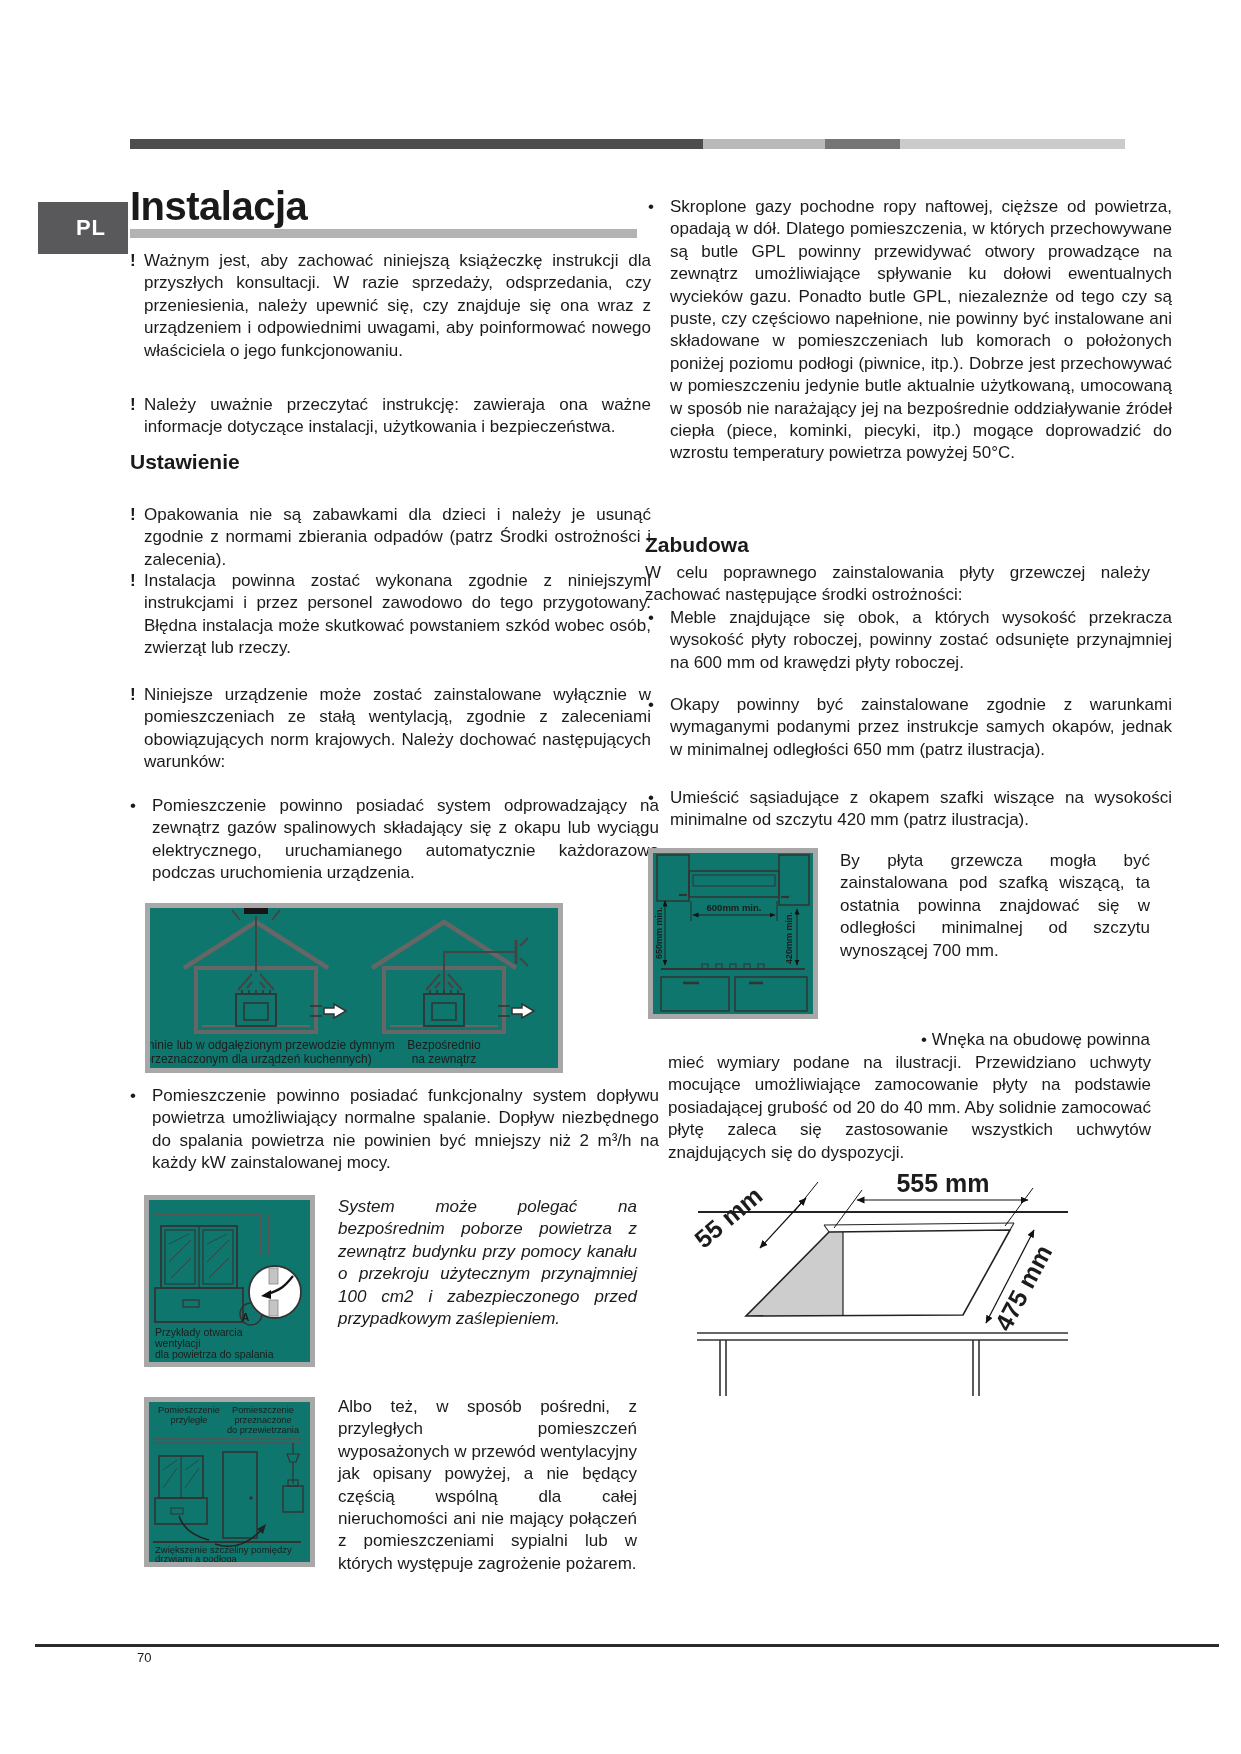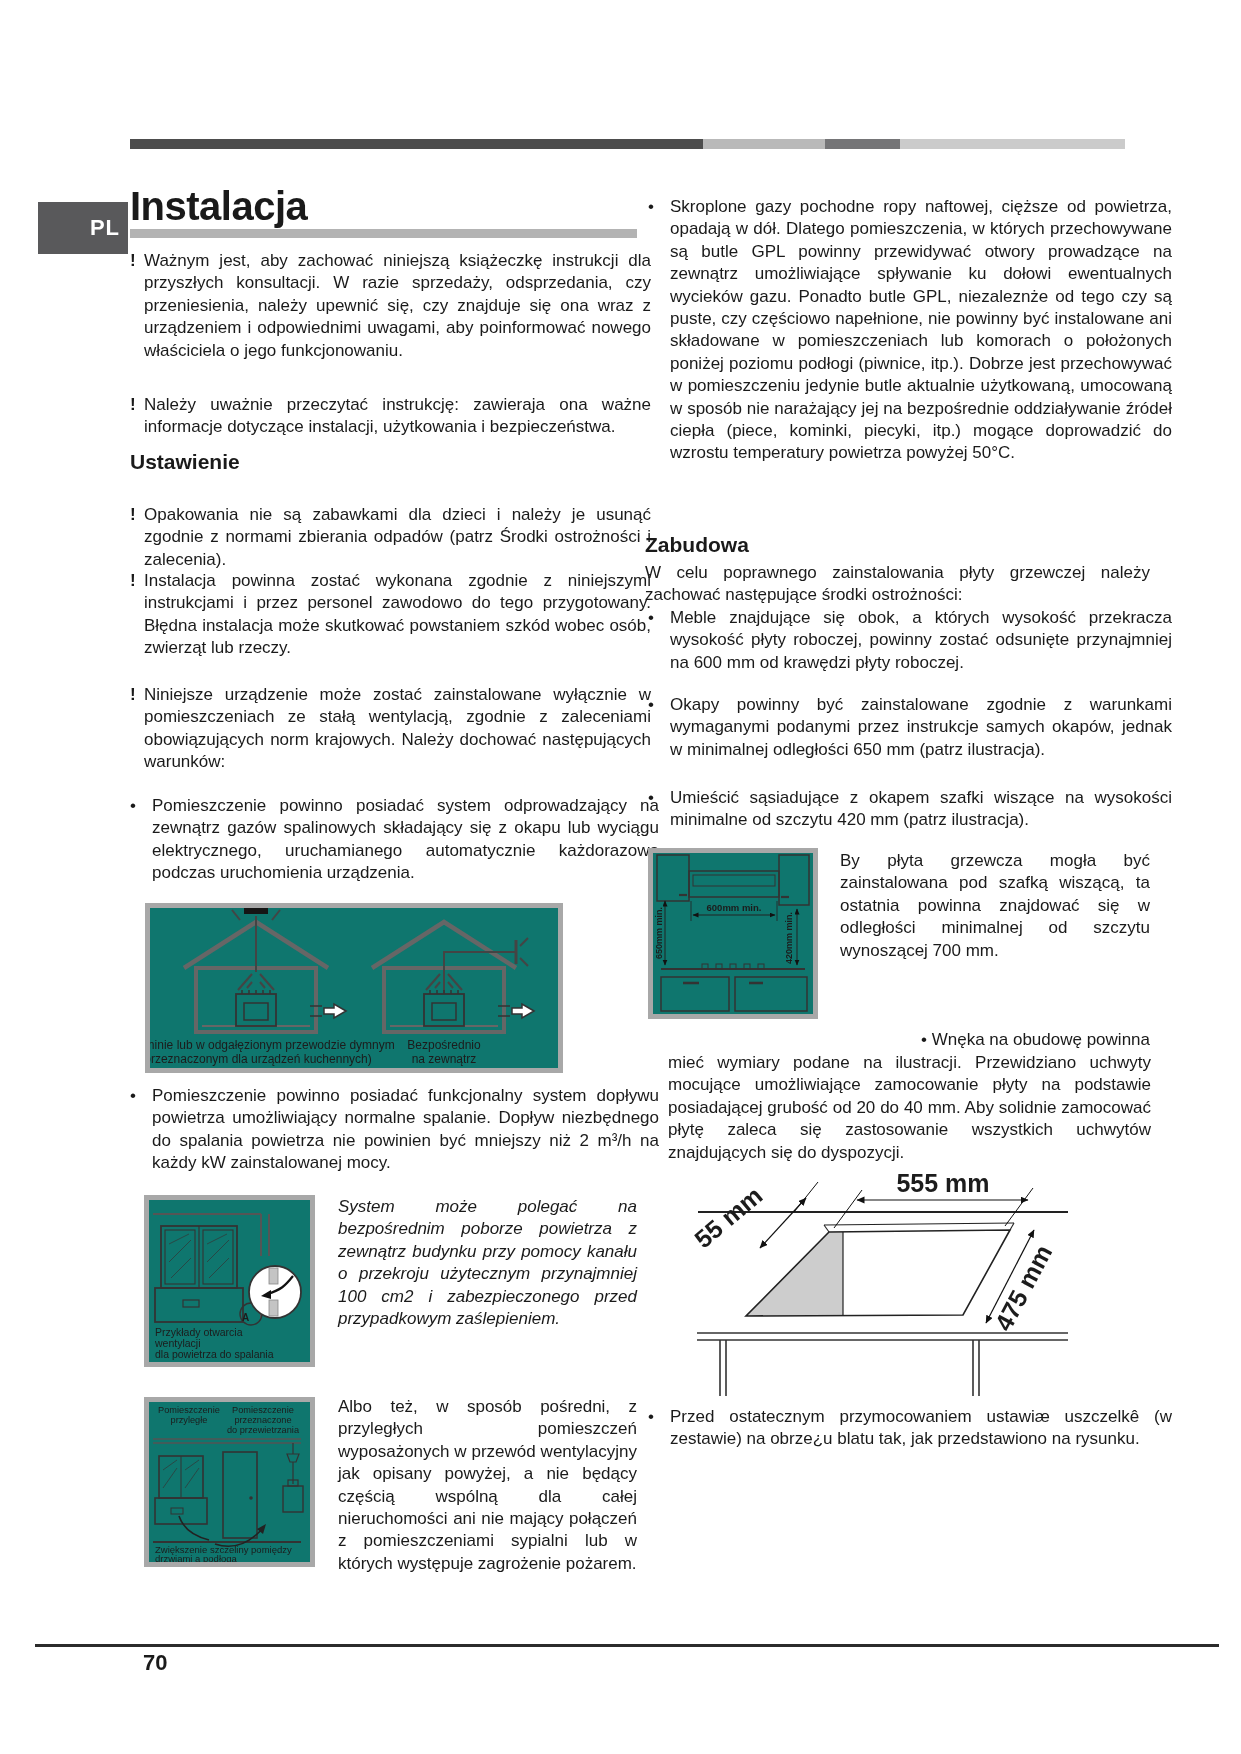--- a/index.html
+++ b/index.html
@@ -6,33 +6,33 @@
   .page{position:relative;width:1241px;height:1754px;background:#fff;overflow:hidden;
         font-family:"Liberation Sans","DejaVu Sans",sans-serif;color:#1a1a1a;}
   .abs{position:absolute;}
   .topbar{display:flex;height:10px;}
   .topbar div{height:10px;}
   .seg1{width:573px;background:#4d4d4d;}
   .seg2{width:122px;background:#b9b9b9;}
   .seg3{width:75px;background:#757577;}
   .seg4{width:225px;background:#cbcbcb;}
   .badge{width:90px;height:52px;background:#59595b;color:#fff;display:flex;
-         align-items:center;justify-content:flex-end;padding-right:8px;box-sizing:border-box;
+         align-items:center;justify-content:flex-end;padding-right:22px;box-sizing:border-box;
          font-size:22px;font-weight:bold;letter-spacing:1px;text-align:center;}
   .title{font-size:40px;font-weight:bold;letter-spacing:-0.5px;z-index:2;}
   .rule{background:#b3b3b3;}
   .p{font-size:17px;line-height:22.4px;text-align:justify;}
   .bullet{padding-left:22px;text-indent:-22px;}
   .bmark{display:inline-block;width:22px;text-indent:0;}
   .excl{padding-left:14px;text-indent:-14px;}
   .emark{display:inline-block;width:14px;text-indent:0;font-weight:bold;}
   h2{font-size:21px;font-weight:bold;margin:0;}
   .fig{background:#0f766e;border:5px solid #a8a8a8;box-sizing:border-box;}
   .footer-rule{background:#2b2b2b;height:3px;}
-  .pagenum{font-size:22px;font-weight:bold;margin-left:6px;}
+  .pagenum{font-size:13px;font-weight:normal;}
   svg{display:block;}
   svg text{font-family:"Liberation Sans","DejaVu Sans",sans-serif;fill:#1c1c1c;}
 </style>
 </head>
 <body>
 
 <div class="page">
 
   <div class="abs topbar" style="left:130px;top:139px;width:995px;">
     <div class="seg1"></div>
@@ -302,18 +302,17 @@
         <line x1="49" y1="165" x2="420" y2="165" stroke-width="1.6"></line>
         <line x1="49" y1="172" x2="420" y2="172" stroke-width="1.6"></line>
         <line x1="72" y1="172" x2="72" y2="228" stroke-width="1.6"></line>
         <line x1="78" y1="172" x2="78" y2="228" stroke-width="1.6"></line>
         <line x1="325" y1="172" x2="325" y2="228" stroke-width="1.6"></line>
         <line x1="331" y1="172" x2="331" y2="228" stroke-width="1.6"></line>
       </g>
     </svg>
   </div>
 
-  <div class="abs p bullet" style="left:648px;top:1406px;width:502px;"><span class="bmark">•</span><span>Przed ostatecznym przymocowaniem ustawiæ uszczelkê (w zestawie) na obrze¿u blatu tak, jak przedstawiono na rysunku.</span></div>
 
   <div class="abs footer-rule" style="left:35px;top:1644px;width:1184px;"></div>
   <div class="abs pagenum" style="left:137px;top:1650px;">70</div>
 
 </div>
 
 </body></html>

